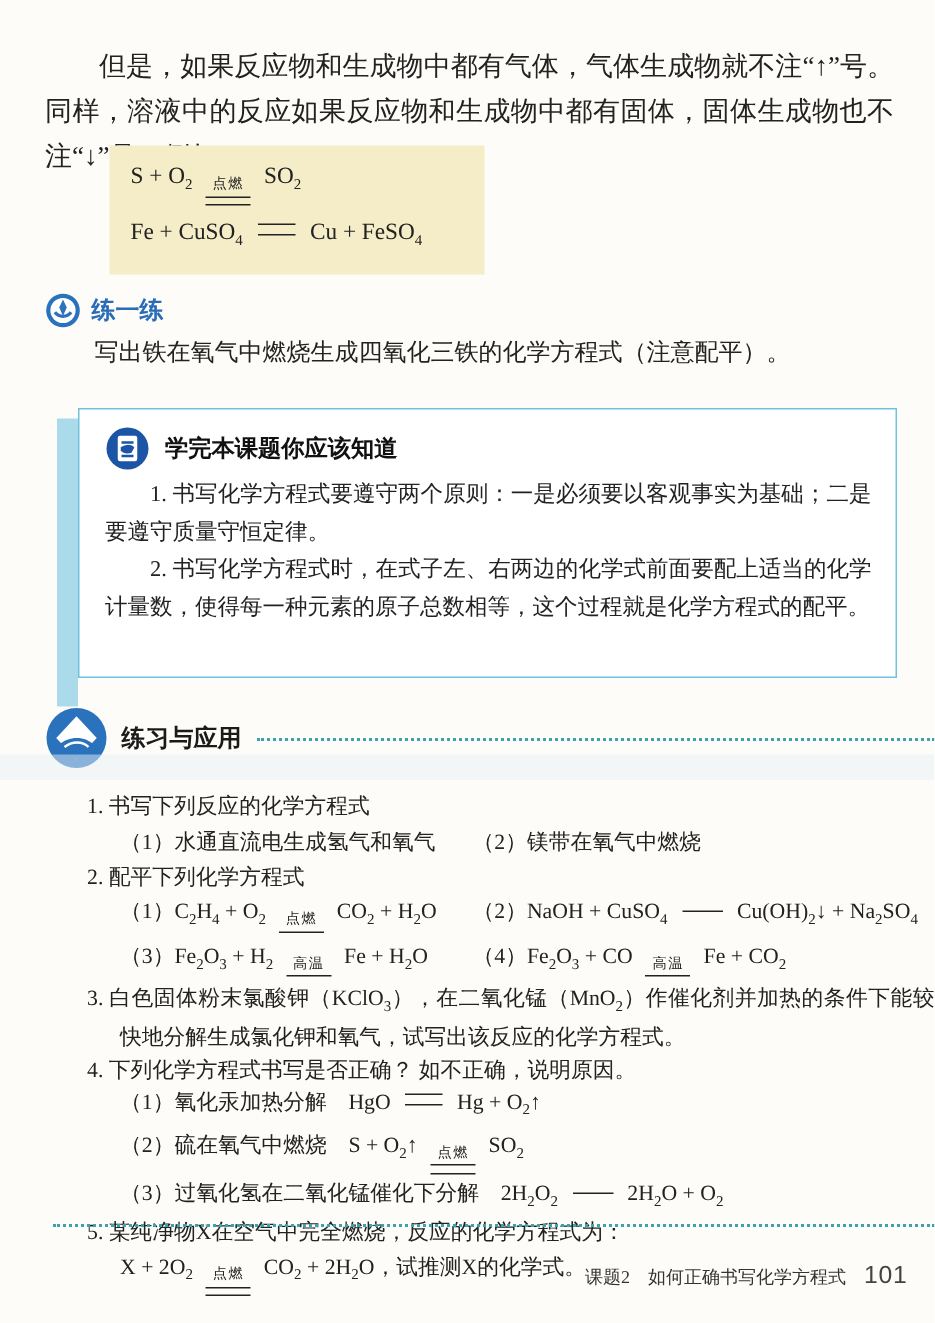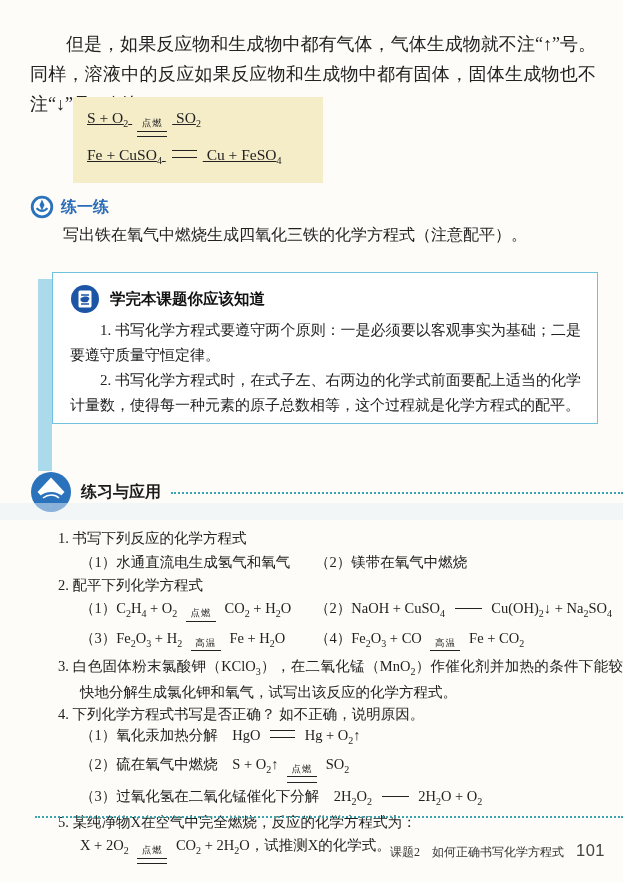--- a/index.html
+++ b/index.html
@@ -6,31 +6,31 @@
   .page{position:relative;width:623px;height:882px;margin:0 auto;background:#fdfcf8;
         font-family:"Liberation Serif","DejaVu Serif",serif;color:#222;overflow:hidden;}
 
   
   .intro{position:absolute;top:11px;left:30px;right:27px;font-size:18px;line-height:30px;
          text-align:justify;text-indent:2em;}
 
   
   .example-box{position:absolute;left:73px;top:97px;width:222px;background:var(--box_yellow,#f5ecc8);
                padding:6px 14px 8px;}
-  .eq-line{font-size:15.5px;line-height:29px;white-space:nowrap;text-decoration:underline;}
+  .eq-line{font-size:15.5px;line-height:29px;white-space:nowrap;}
 
   
   .practice{position:absolute;top:195px;left:30px;right:30px;}
   .p-head{display:flex;align-items:center;gap:7px;}
   .p-title{font-family:"Liberation Sans","DejaVu Sans",sans-serif;font-weight:bold;font-size:16px;
            color:var(--accent_blue,#2b6cb8);}
   .p-text{margin-top:6px;padding-left:33px;font-size:16px;}
 
   
-  .know{position:absolute;top:272px;left:38px;width:560px;height:152px;}
+  .know{position:absolute;top:272px;left:38px;width:560px;height:180px;}
   .know-bar{position:absolute;left:0;top:7px;width:14px;height:192px;background:var(--bar_blue,#abdbea);}
   .know-card{position:absolute;left:14px;top:0;right:0;bottom:0;background:#fff;
              border:1px solid var(--border_blue,#6fc2dd);padding:11px 16px 0 17px;}
   .know-head{display:flex;align-items:center;gap:10px;}
   .know-title{font-family:"Liberation Sans","DejaVu Sans",sans-serif;font-weight:bold;font-size:15.5px;color:#111;}
   .know-points{margin-top:4px;}
   .know-points p{margin:0;font-size:15px;line-height:25px;text-indent:2em;text-align:justify;}
 
   
   .ex{position:absolute;top:470px;left:30px;right:0;bottom:0;}

